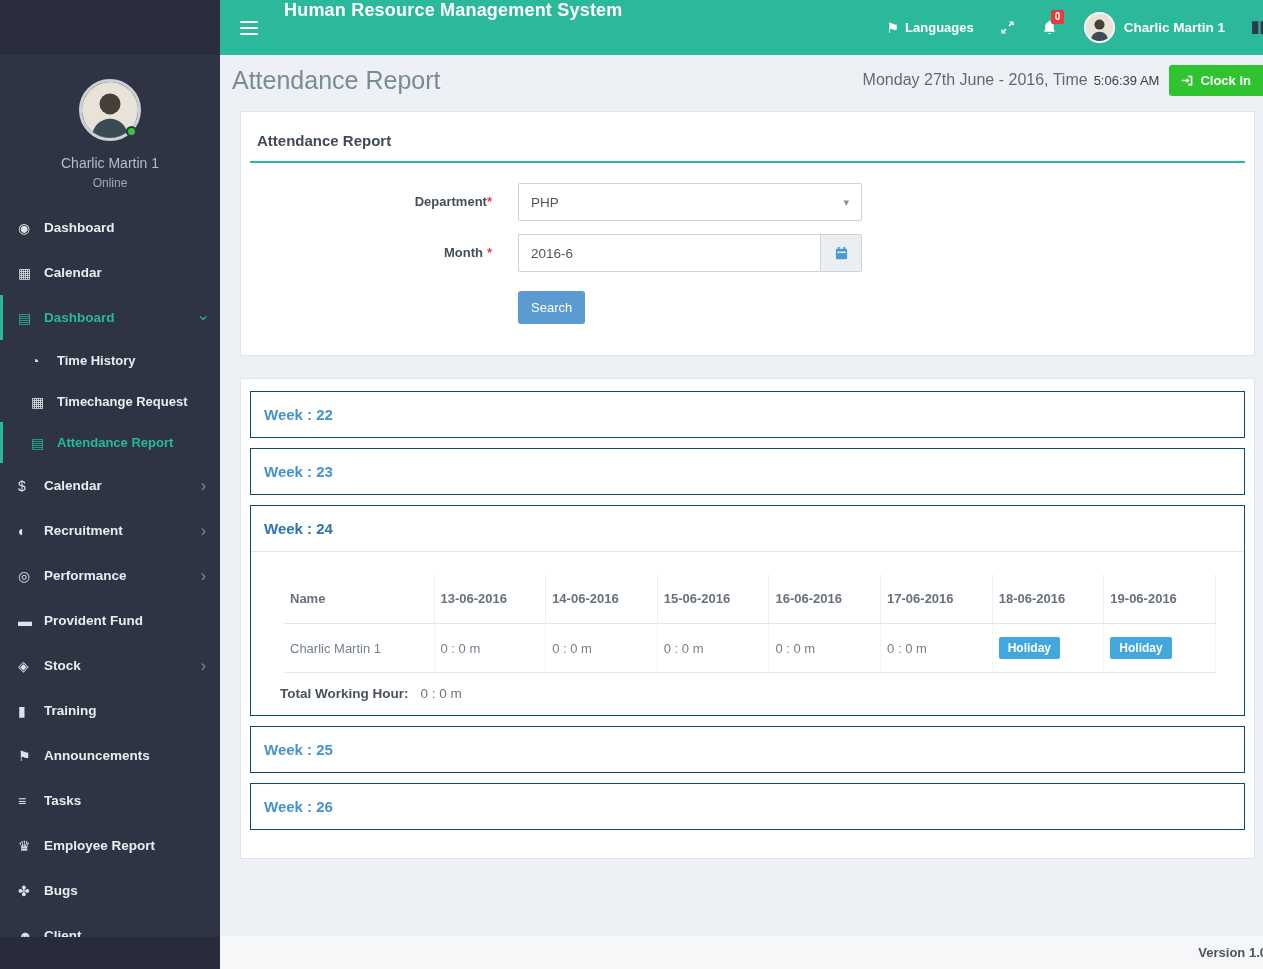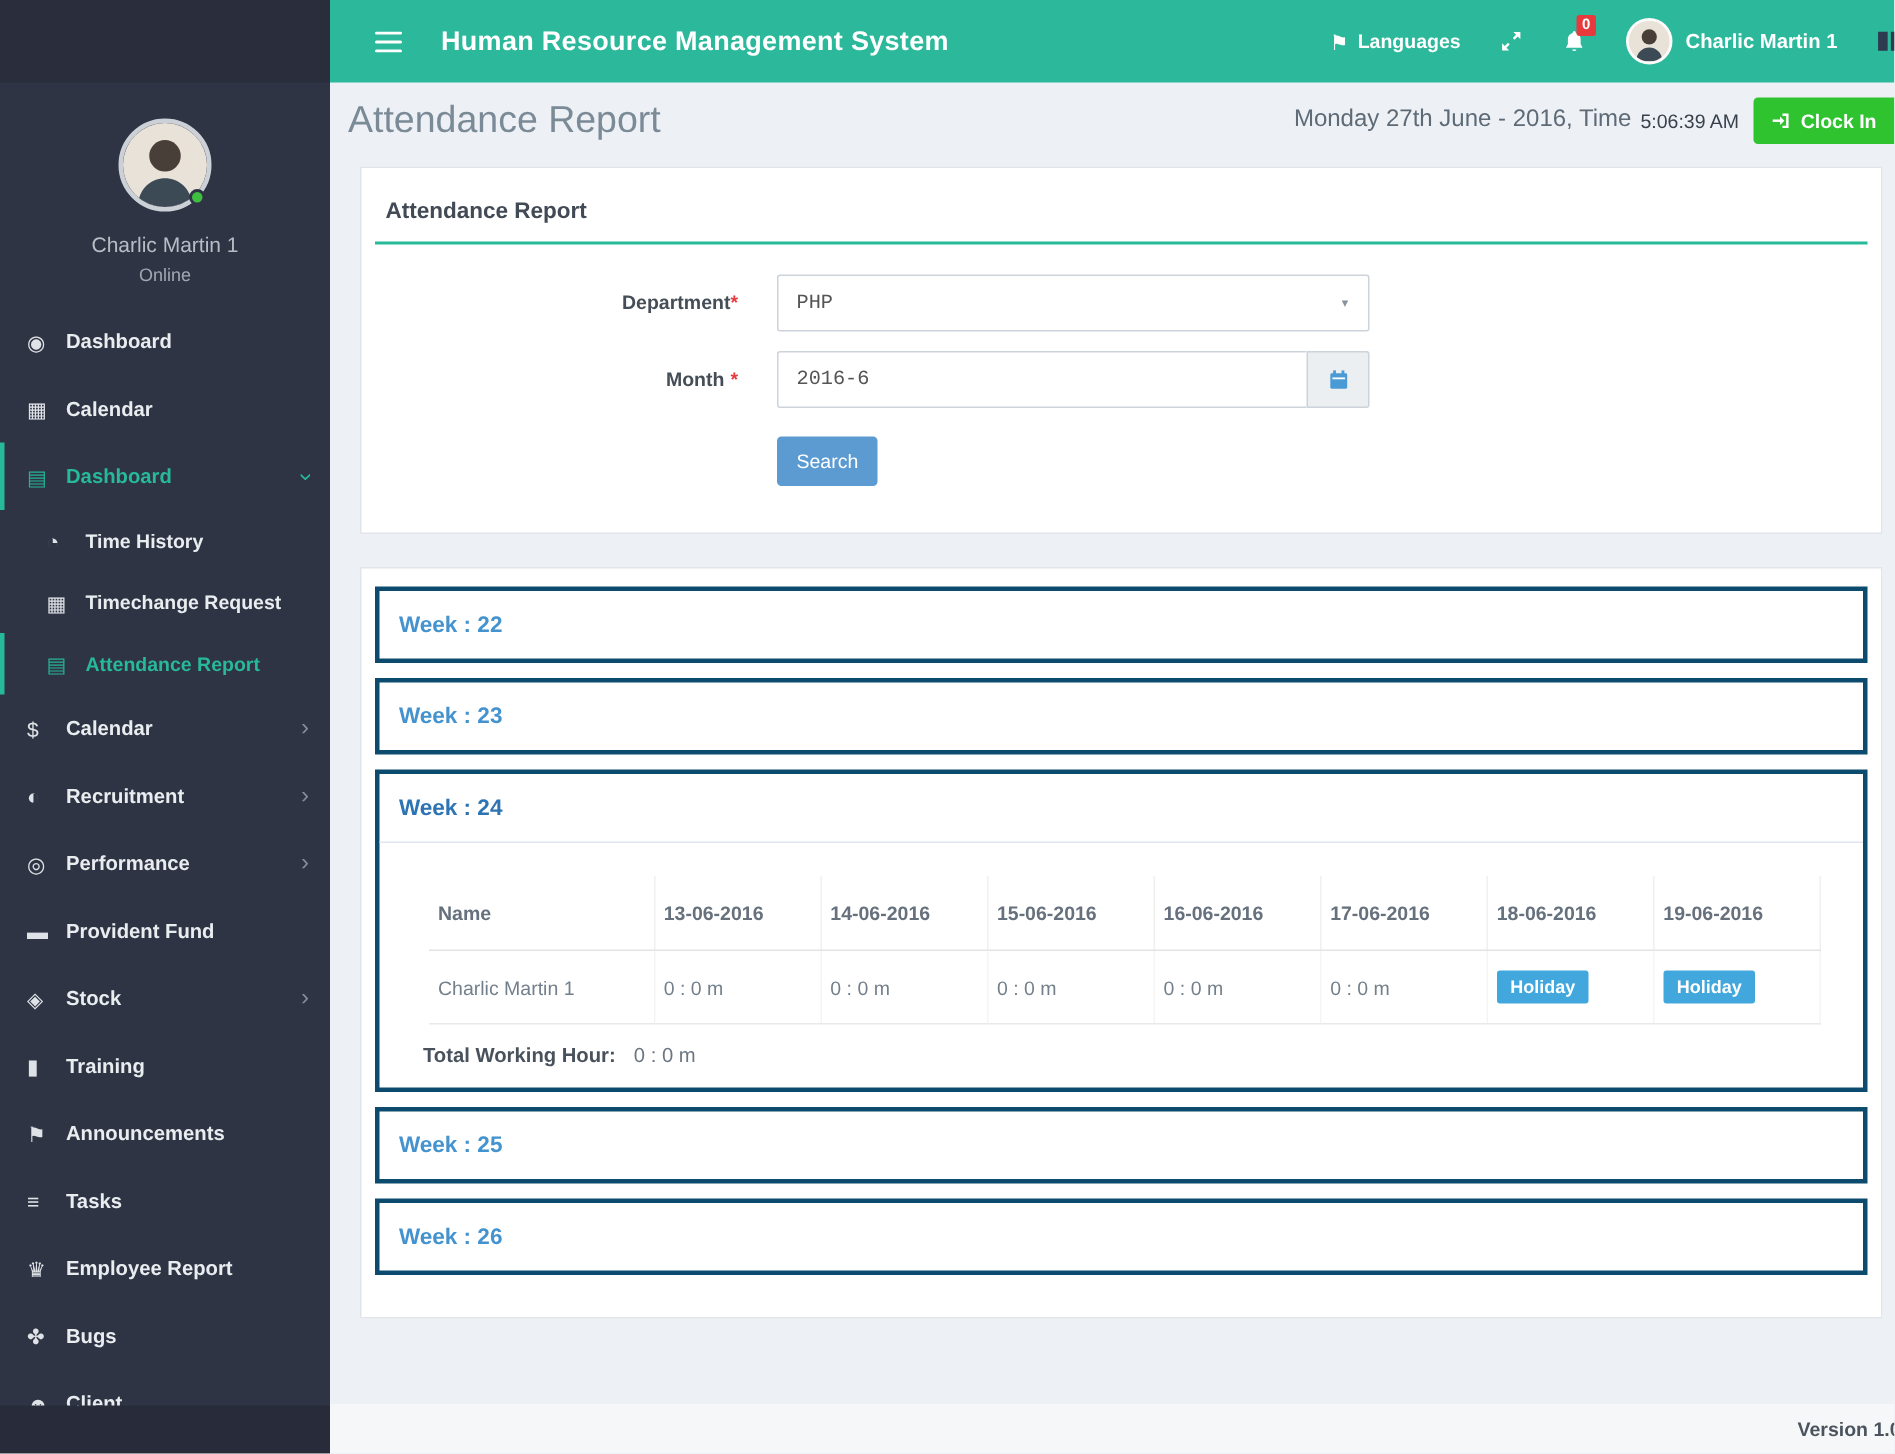--- a/index.html
+++ b/index.html
@@ -22,21 +22,21 @@
   .mitem .chev{margin-left:auto;color:#858d9b;font-size:16px;font-weight:normal;line-height:1;}
   .mitem.active{color:var(--accent,#26b99a);border-left-color:var(--accent,#26b99a);}
   .mitem.active .mi{color:var(--accent,#26b99a);}
   .mitem.active .chev{color:var(--accent,#26b99a);transform:rotate(90deg);}
   .sub .mitem{height:41px;font-size:13px;padding-left:28px;}
   .sidebar-footer{position:absolute;left:0;bottom:0;width:220px;height:32px;background:#282c3a;}
 
   
   .main{position:absolute;left:220px;top:0;right:0;bottom:0;background:var(--content_bg,#edf1f5);overflow:hidden;}
 
-  .topbar{height:55px;background:var(--topbar,#2bb89b);display:flex;align-items:center;padding:0 4px 0 30px;color:#fff;}
+  .topbar{height:55px;background:var(--topbar,#2bb89b);display:flex;padding:0 4px 0 20px;color:#fff;}
   .tb-burger{cursor:pointer;display:flex;align-items:center;}
   .tb-title{margin-left:26px;font-size:18px;font-weight:bold;letter-spacing:.2px;}
   .tb-right{margin-left:auto;display:flex;align-items:center;}
   .tb-item{display:flex;align-items:center;margin-left:26px;cursor:pointer;position:relative;}
   .tb-flag{font-size:14px;}
   .tb-lang-label{font-size:13px;font-weight:bold;margin-left:6px;}
   .nbadge{position:absolute;top:-9px;left:10px;background:var(--badge,#e8393d);color:#fff;font-size:10px;font-weight:bold;padding:1px 4px;border-radius:2px;line-height:1.2;}
   .tb-avatar{width:31px;height:31px;border-radius:50%;border:2px solid rgba(255,255,255,.85);overflow:hidden;background:#e9e2d8;}
   .tb-user{font-size:13.5px;font-weight:bold;margin-left:9px;white-space:nowrap;}
   .tb-cut{margin-right:-9px;}
@@ -50,31 +50,31 @@
 
   .content{padding:6px 8px 0 20px;}
   .card{background:#fff;border:1px solid #e0e5ea;padding:12px 9px 18px;}
   .card-title{font-size:15px;font-weight:bold;color:#414a55;padding:8px 7px 12px;border-bottom:2px solid var(--accent,#26b99a);margin-bottom:20px;}
 
   
   .form-row{display:flex;margin-bottom:13px;}
   .flabel{width:268px;text-align:right;padding-right:26px;font-size:13px;font-weight:bold;color:#454e57;line-height:38px;}
   .req{color:var(--badge,#e8393d);}
   .req.sp{margin-left:4px;}
-  .fcontrol{width:395px;font-family:Liberation Mono, monospace;}
+  .fcontrol{width:344px;}
   .select{height:38px;border:1px solid #ccd3da;border-radius:2px;display:flex;align-items:center;padding:0 12px;font-size:13.5px;color:#555;background:#fff;cursor:pointer;}
   .select .caret{margin-left:auto;color:#8a939c;font-size:11px;}
   .igroup{display:flex;height:38px;}
   .igroup input{flex:1;height:38px;border:1px solid #ccd3da;border-right:none;border-radius:2px 0 0 2px;padding:0 12px;font-size:13.5px;color:#555;outline:none;font-family:inherit;min-width:0;}
   .iaddon{width:42px;background:#eceff1;border:1px solid #ccd3da;border-radius:0 2px 2px 0;display:flex;align-items:center;justify-content:center;cursor:pointer;}
   .btn-search{margin-top:6px;background:var(--search,#5b9bd1);border:none;color:#fff;font-size:13px;padding:9px 13px;border-radius:3px;cursor:pointer;font-family:inherit;}
 
   
   .card.mb{margin-top:22px;margin-bottom:24px;}
-  .panel{border:3px solid #0c4a6e;margin-bottom:10px;background:#fff;}
+  .panel{border:1px solid #0c4a6e;margin-bottom:10px;background:#fff;}
   .panel-head{padding:14px 13px;font-size:15px;font-weight:bold;color:var(--week_link,#4493ce);cursor:pointer;}
   .panel.open .panel-head{color:var(--week_active,#2c74b3);border-bottom:1px solid #dfe6ef;}
   .panel-body{padding:22px 28px 14px 33px;}
 
   .wh-table{width:100%;border-collapse:collapse;table-layout:fixed;}
   .wh-table th{text-align:left;font-size:13px;color:#66717d;font-weight:bold;padding:17px 8px 17px 6px;border-bottom:1px solid #e3e3e3;border-right:1px solid #f0f0f0;cursor:pointer;}
   .wh-table td{font-size:13px;color:#73808c;padding:13px 8px 13px 6px;border-bottom:1px solid #e9e9e9;border-right:1px solid #f5f5f5;}
   col.c-name{width:150px;}
   .badge-holiday{display:inline-block;background:var(--holiday,#41a7dd);color:#fff;font-size:12px;font-weight:bold;padding:4px 9px;border-radius:2px;}
   .total-line{margin-top:13px;font-size:13.5px;color:#6b7682;margin-left:-4px;}

